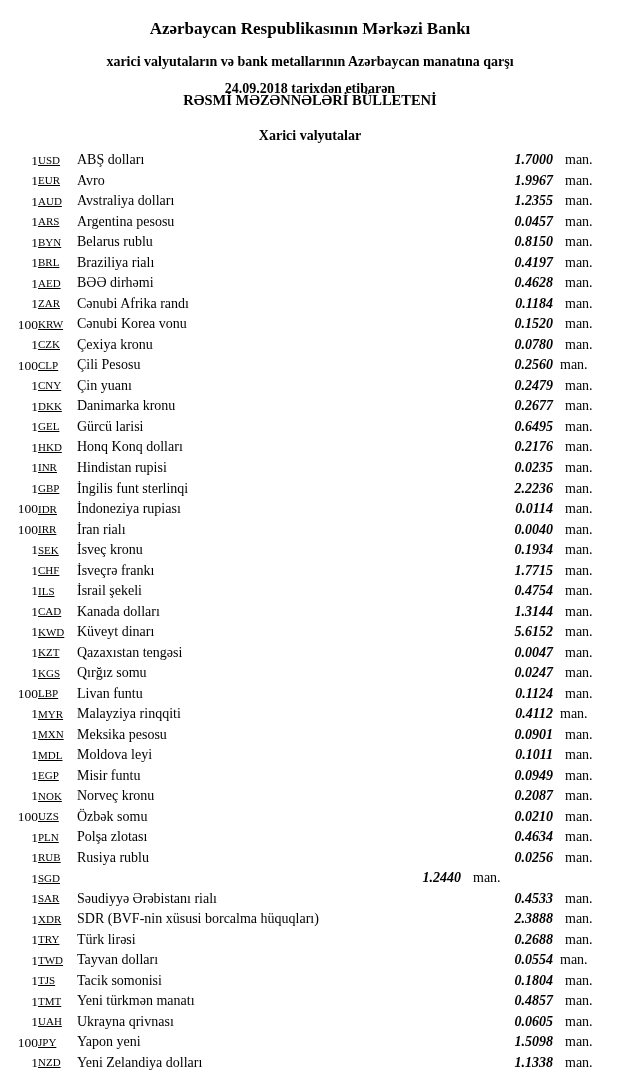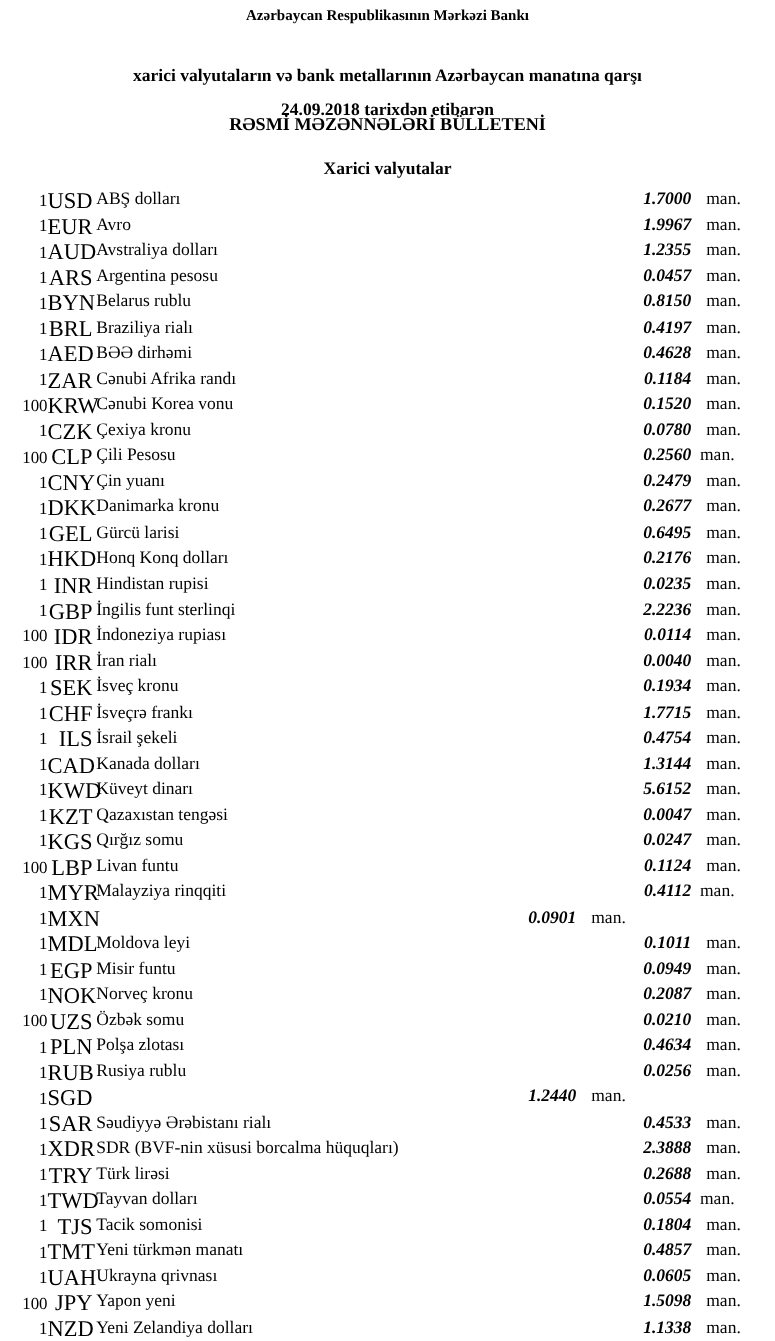--- a/index.html
+++ b/index.html
@@ -14,42 +14,42 @@
     font-family: "Liberation Serif", "DejaVu Serif", serif;
     overflow: hidden;
   }
   .hline {
     position: absolute;
     left: 0; right: 0;
     text-align: center;
     font-weight: bold;
     white-space: nowrap;
   }
-  .bank-name   { top: 5px;  font-size: 12px; }
+  .bank-name   { top: 19px;  font-size: 17px; }
   .date-line   { top: 37px; font-size: 14px; margin-top: 44px; }
   .subtitle    { top: 54px; font-size: 14px; }
   .bulletin    { top: 92px; font-size: 14.5px; }
   .section-ttl { top: 128px; font-size: 14px; }
 
   .rates-table {
     position: absolute;
     top: 150px; left: 0; right: 0; bottom: 0;
     display: flex;
     flex-direction: column;
   }
   .row {
     flex: 1 1 auto;
     display: grid;
     grid-template-columns: 38px 36px 1fr 92px 67px;
     align-items: center;
     font-size: 14px;
     line-height: 1;
   }
   .qty  { text-align: right;  font-size: 13.5px; }
-  .code { text-align: right; font-size: 18px; }
+  .code { text-align: left; font-size: 11px; text-decoration: underline; }
   .name { padding-left: 3px; white-space: nowrap; }
   .rate { text-align: right; font-weight: bold; font-style: italic; font-size: 14px; }
   .man  { padding-left: 12px; }
   .row.tight .man { padding-left: 7px; }
 </style>
 </head>
 <body>
 
 <div class="page">
   <div class="hline bank-name">Azərbaycan Respublikasının Mərkəzi Bankı</div>
@@ -251,20 +251,21 @@
       <div class="row tight">
     <span class="qty">1</span>
     <span class="code">MYR</span>
     <span class="name">Malayziya rinqqiti</span>
     <span class="rate">0.4112</span>
     <span class="man">man.</span>
   </div>
       <div class="row">
     <span class="qty">1</span>
     <span class="code">MXN</span>
+    <span class="name">Meksika pesosu</span>
     <span class="rate">0.0901</span>
     <span class="man">man.</span>
   </div>
       <div class="row">
     <span class="qty">1</span>
     <span class="code">MDL</span>
     <span class="name">Moldova leyi</span>
     <span class="rate">0.1011</span>
     <span class="man">man.</span>
   </div>

